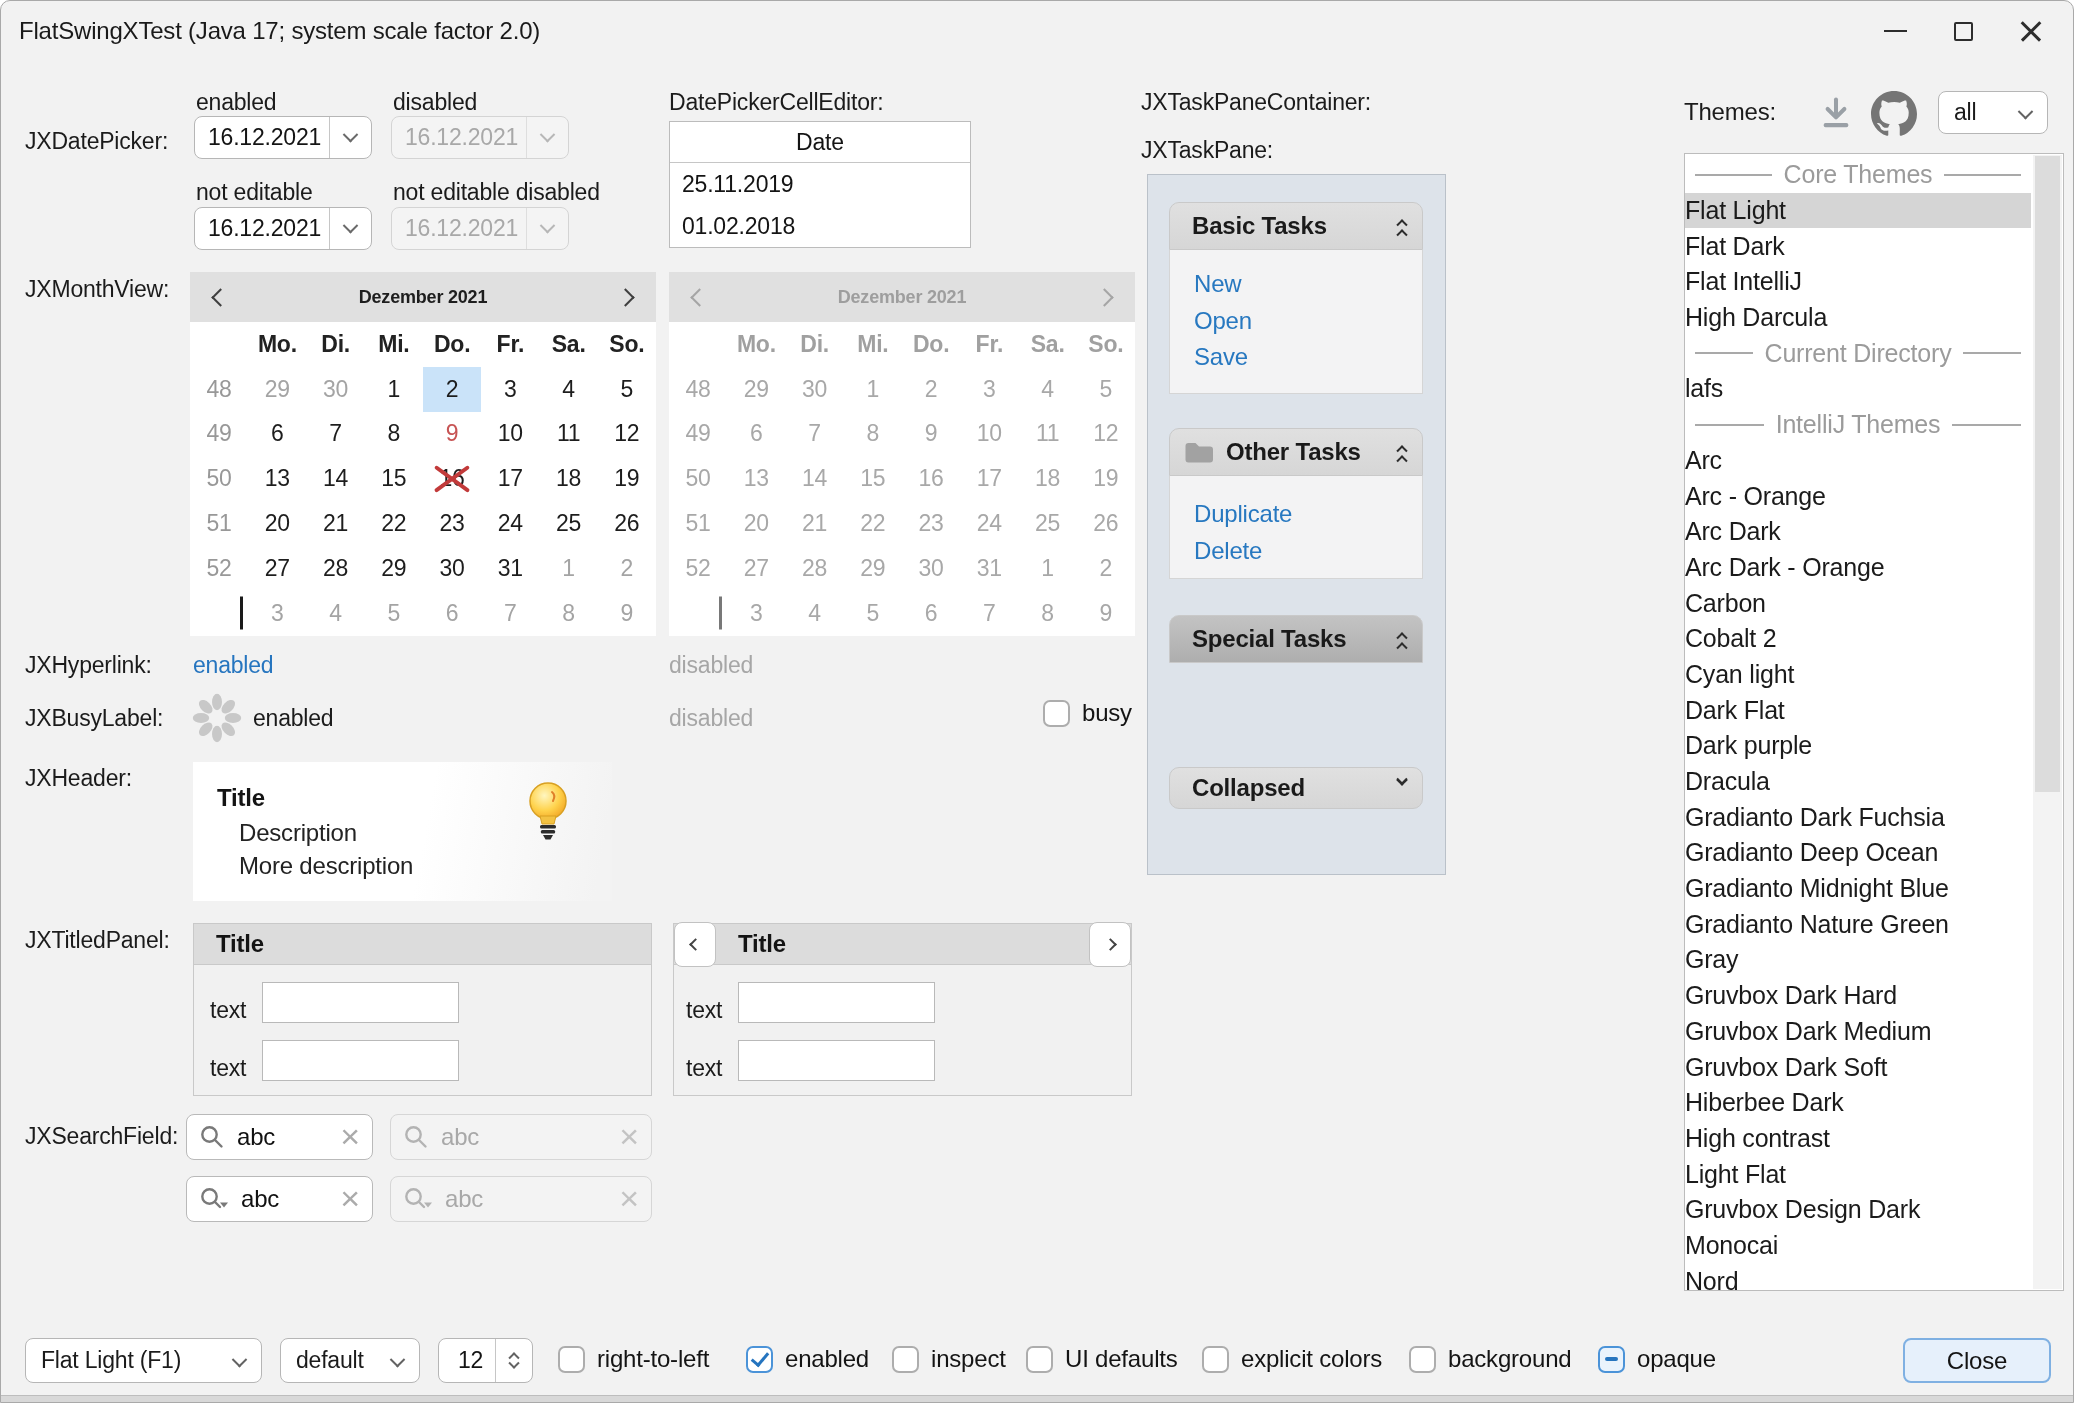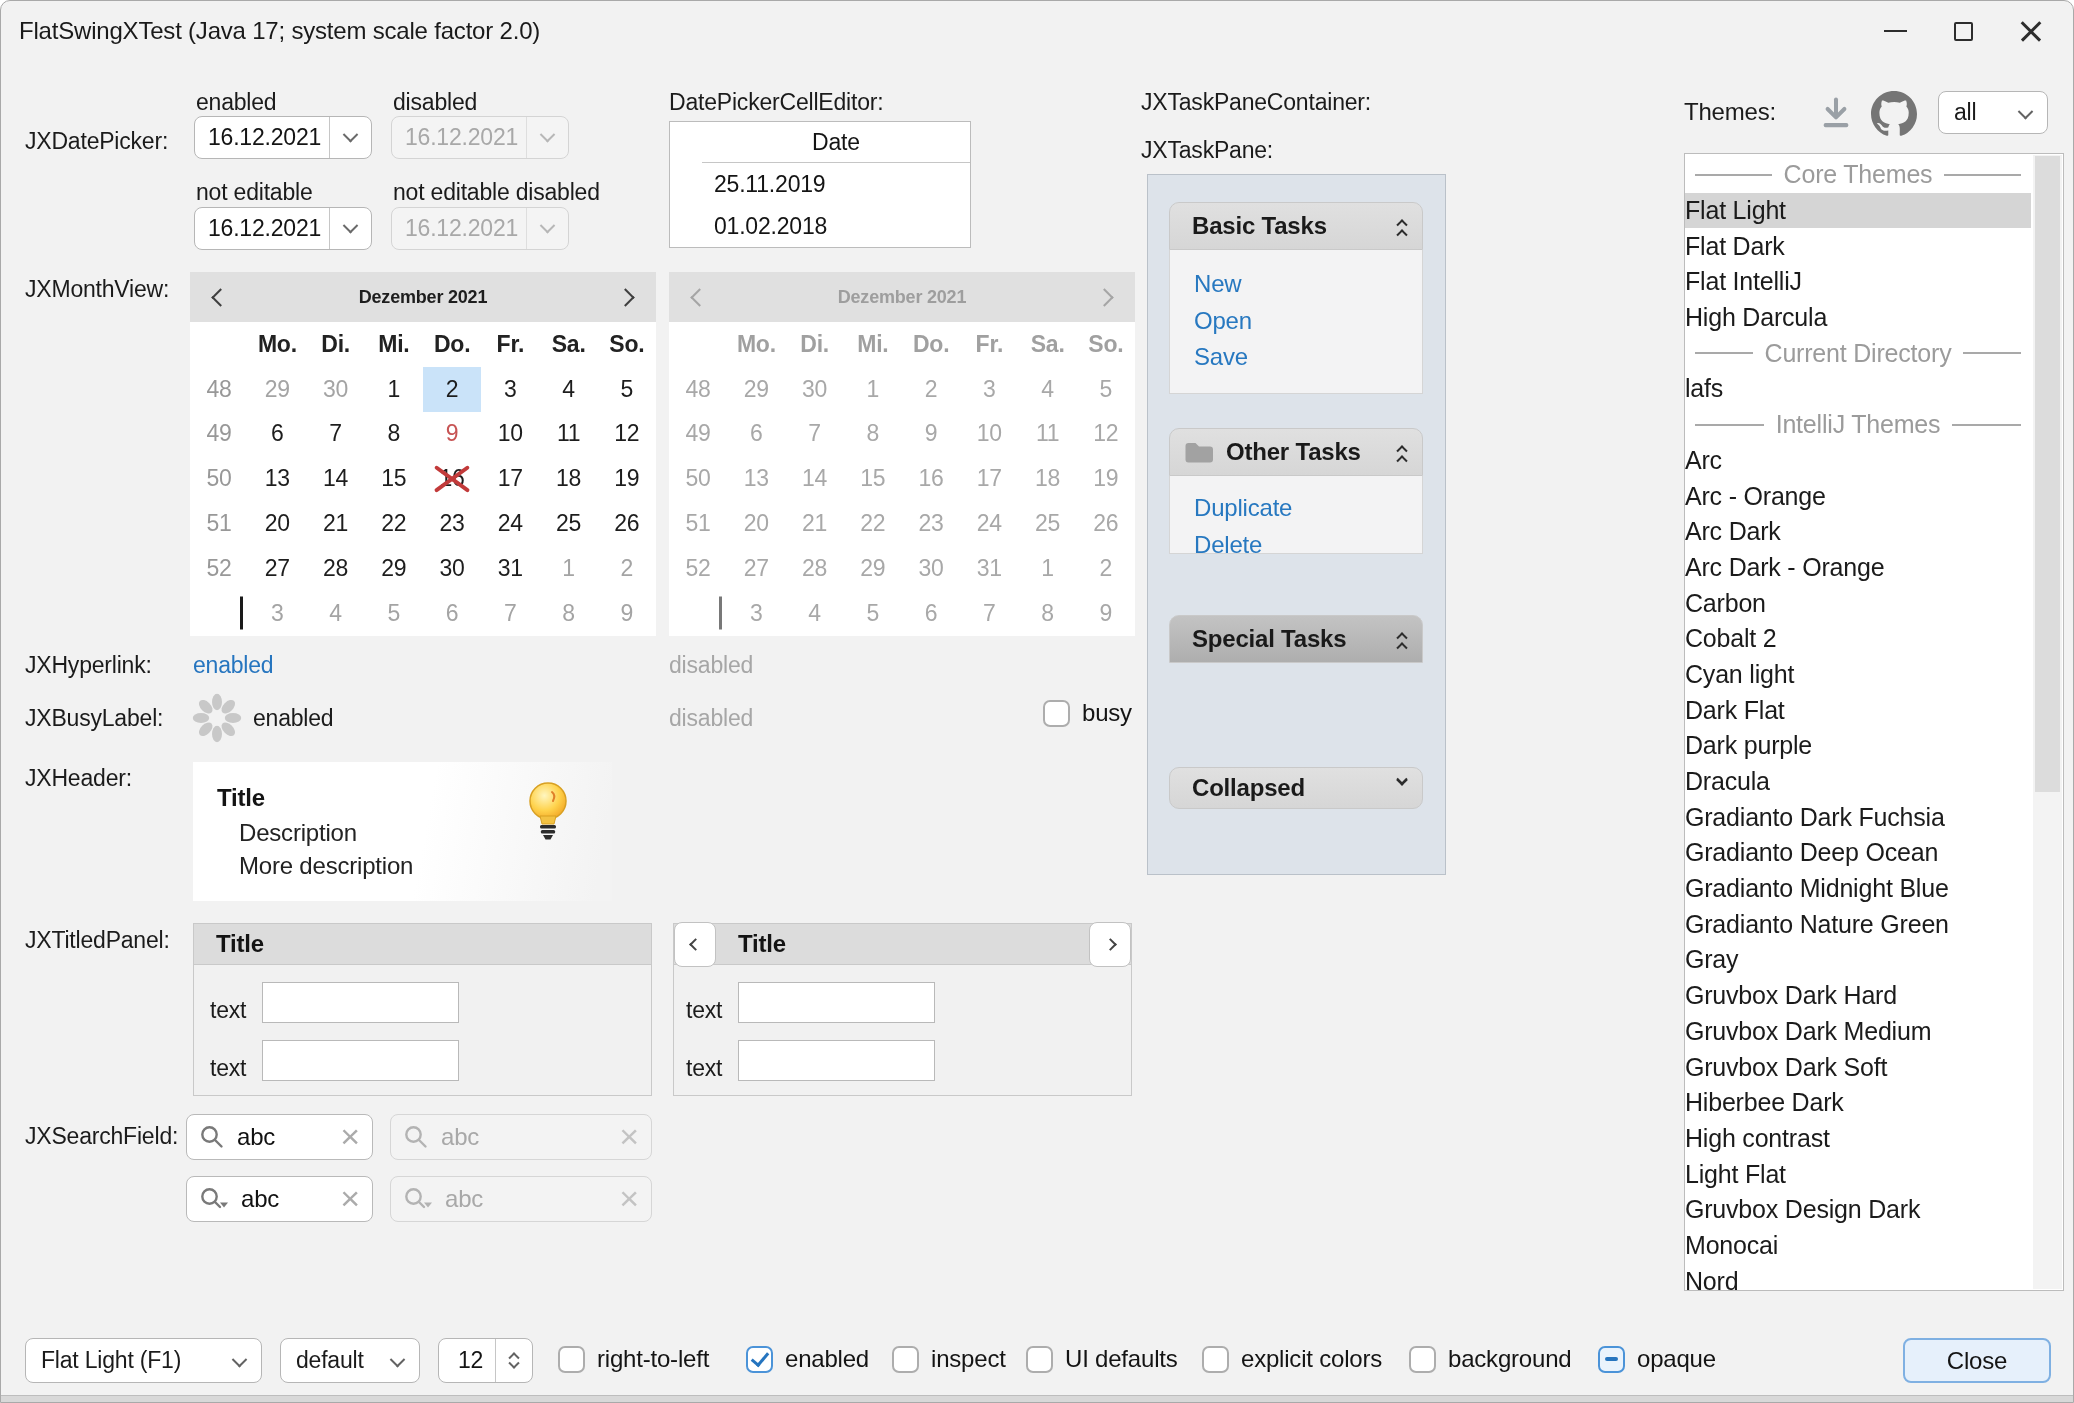--- a/index.html
+++ b/index.html
@@ -35,21 +35,21 @@
   .combo { position:absolute; background:#fff; border:1.5px solid #b6b6b6; border-radius:8px; display:flex; align-items:center; font-size:23px; color:#1b1b1b; }
   .combo .val { flex:1; padding-left:15px; white-space:nowrap; }
   .combo .cwrap { color:#636363; margin-right:16px; }
   .picker { position:absolute; width:178px; height:43px; background:#fff; border:1.5px solid #b6b6b6; border-radius:8px; display:flex; align-items:center; font-size:23px; color:#141414; }
   .picker .pval { flex:1; padding-left:13px; }
   .picker .arrow { width:42px; align-self:stretch; border-left:1.5px solid #c6c6c6; display:flex; align-items:center; justify-content:center; color:#6a6a6a; }
   .picker.disabled { background:#f4f4f4; border-color:#d4d4d4; color:#a8a8a8; }
   .picker.disabled .arrow { border-color:#dedede; color:#b7b7b7; }
 
   
-  .dp-table { position:absolute; left:668px; top:120px; width:302px; height:127px; background:#fff; border:1.5px solid #bcbcbc; font-size:23px; color:#141414;padding-left:32px; }
+  .dp-table { position:absolute; left:668px; top:120px; width:302px; height:127px; background:#fff; border:1.5px solid #bcbcbc; font-size:23px; color:#141414; }
   .dp-th { height:41px; display:flex; align-items:center; justify-content:center; border-bottom:1.5px solid #c6c6c6; }
   .dp-td { height:42px; display:flex; align-items:center; padding-left:12px; }
 
   
   .cal { position:absolute; width:466px; height:364px; }
   .cal-head { height:50px; background:#e0e0e0; display:flex; align-items:center; padding:0 24px; color:#3f3f3f; }
   .cal-title { flex:1; text-align:center; font-weight:bold; font-size:18px; color:#1e1e1e; }
   .cal-head .chev { width:13px; height:13px; border-width:2.6px; }
   .cal-body { position:absolute; left:0; top:50px; right:0; bottom:0; background:#fff; display:grid; grid-template-columns:repeat(8,1fr); grid-auto-rows:44.8px; }
   .dhcell { display:flex; align-items:center; justify-content:center; font-weight:bold; font-size:23px; color:#222; }
@@ -350,21 +350,21 @@
     <div class="pane-head" style="padding-left:14px">
       <svg width="30" height="24" viewBox="0 0 30 24">
           <path d="M1.5 6 q0-3 3-3 h7 l3.5 3.5 h11 q3 0 3 3 v10 q0 3-3 3 h-21.5 q-3 0-3-3 z" fill="#a2a2a2"></path>
         </svg>
       <span class="ptitle">Other Tasks</span>
       <span class="dblchev">
           <i class="chev up"></i>
           <i class="chev up"></i>
         </span>
     </div>
-    <div class="pane-body" style="height:78px;padding-top:14px">
+    <div class="pane-body" style="height:103px;padding-top:20px">
       <div class="tp-link">Duplicate</div>
       <div class="tp-link">Delete</div>
     </div>
   </div>
 
   <div class="pane" style="top:614px">
     <div class="pane-head dark">
       <span class="ptitle">Special Tasks</span>
       <span class="dblchev">
           <i class="chev up"></i>

